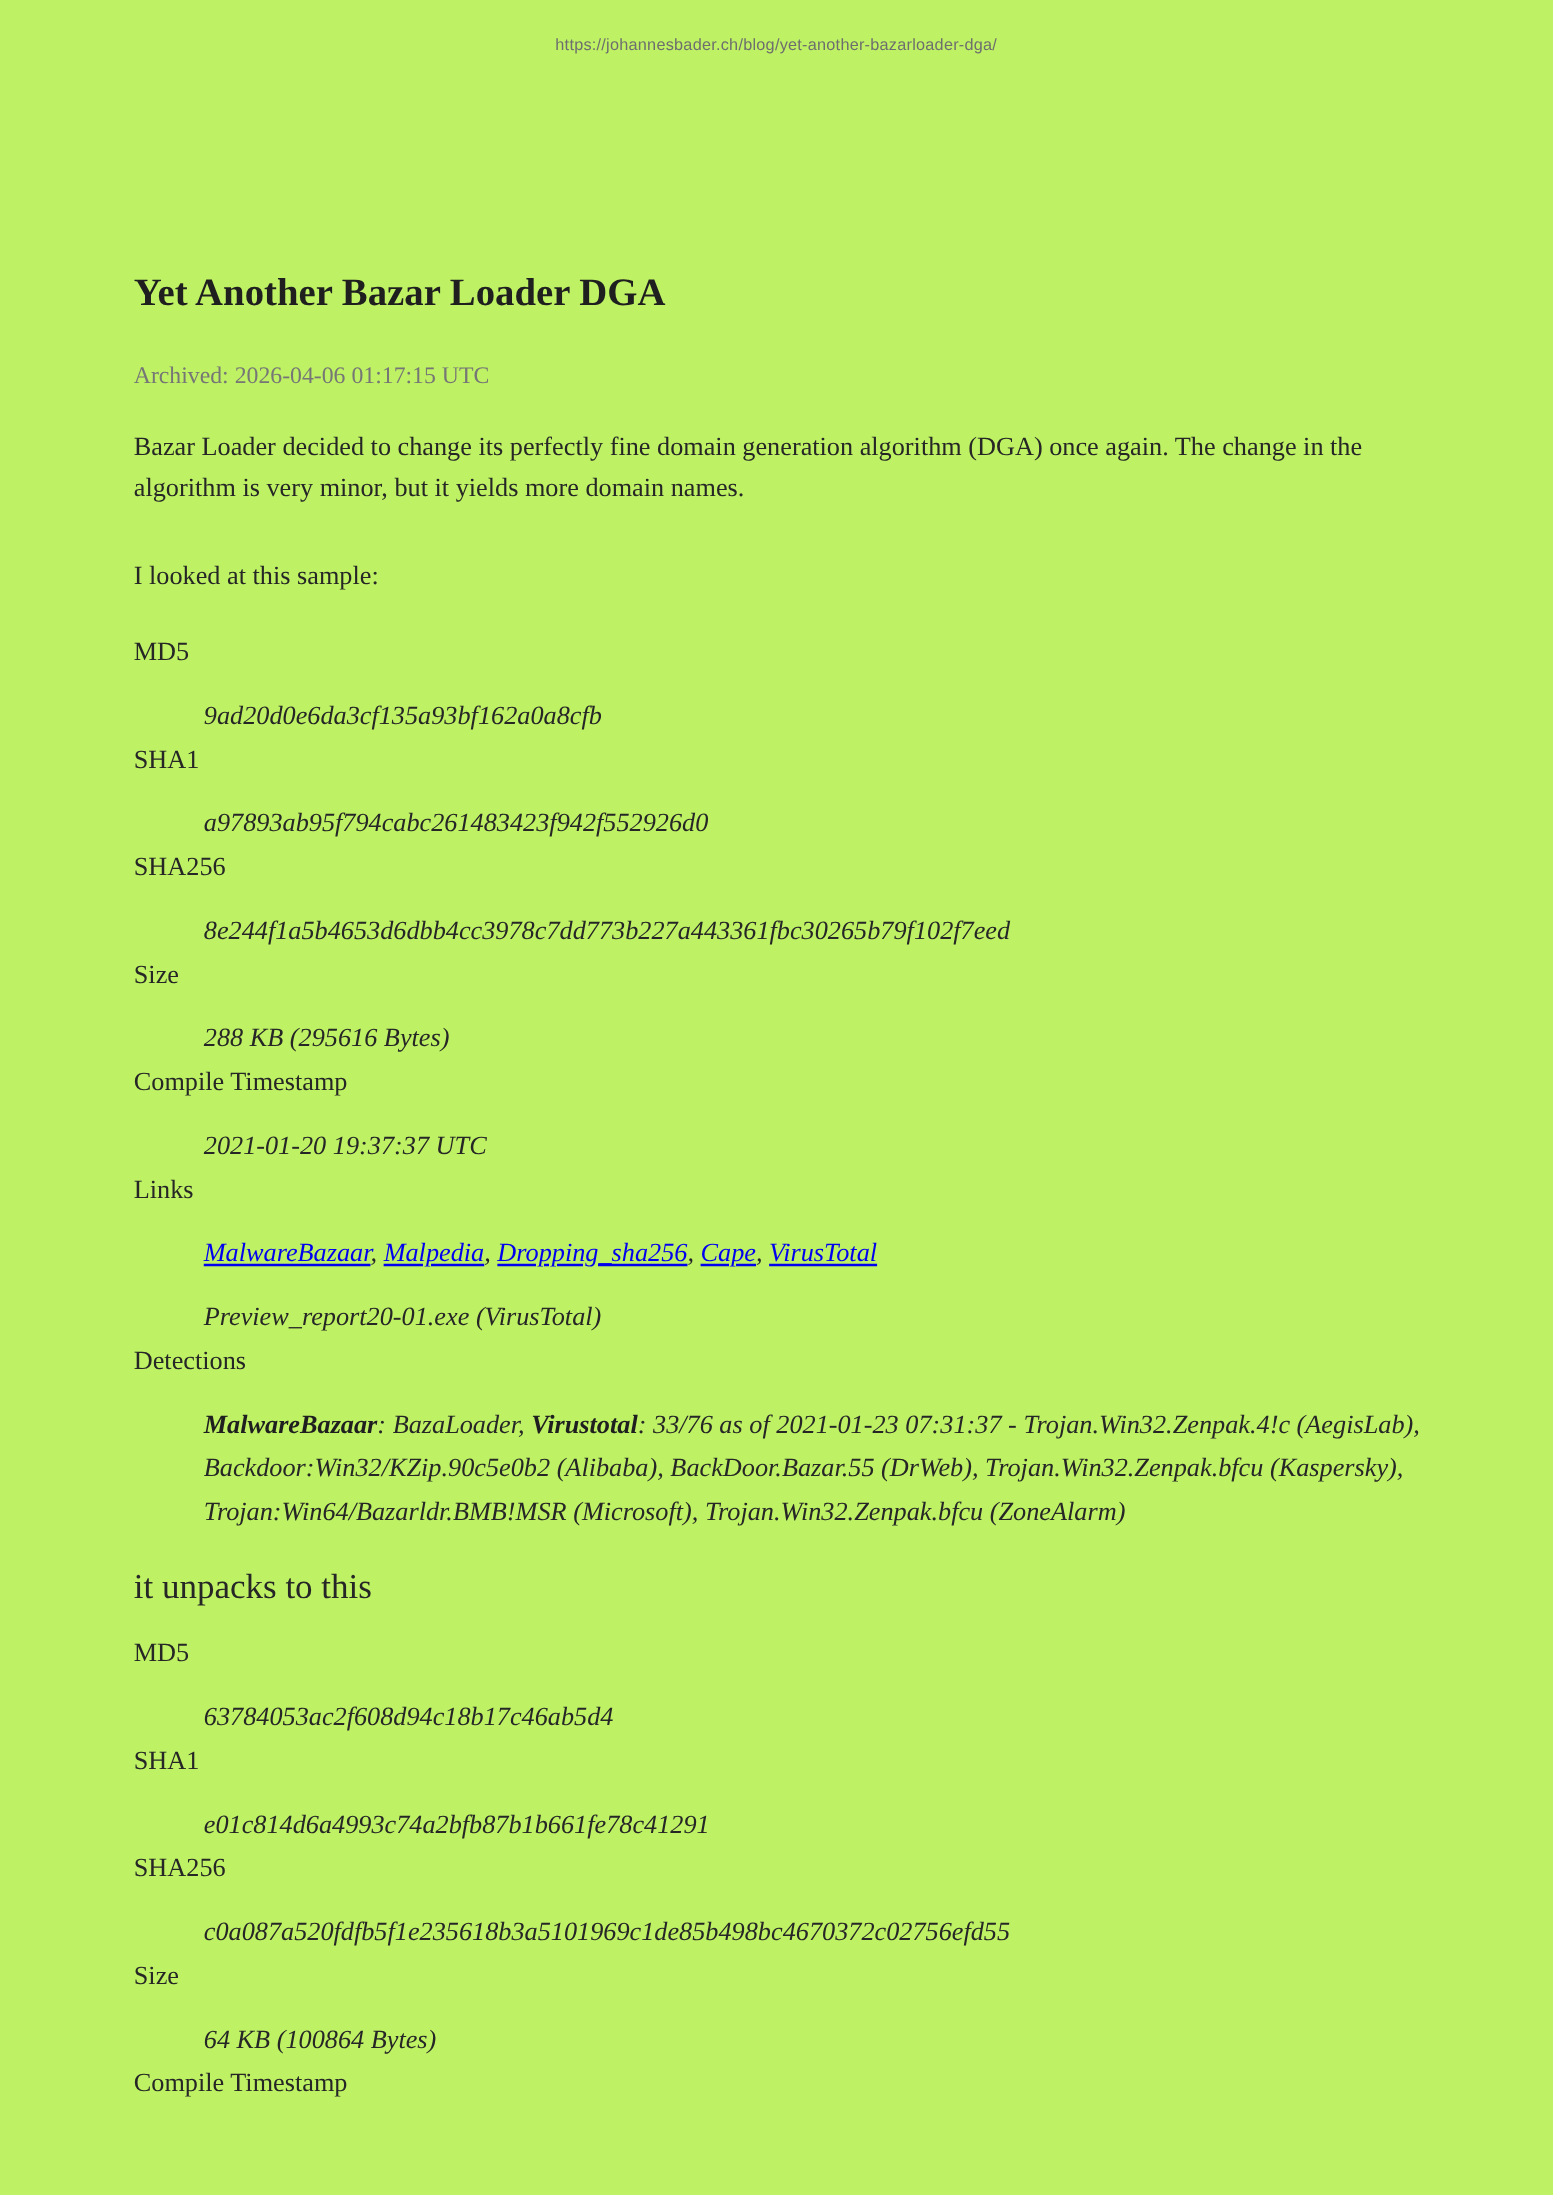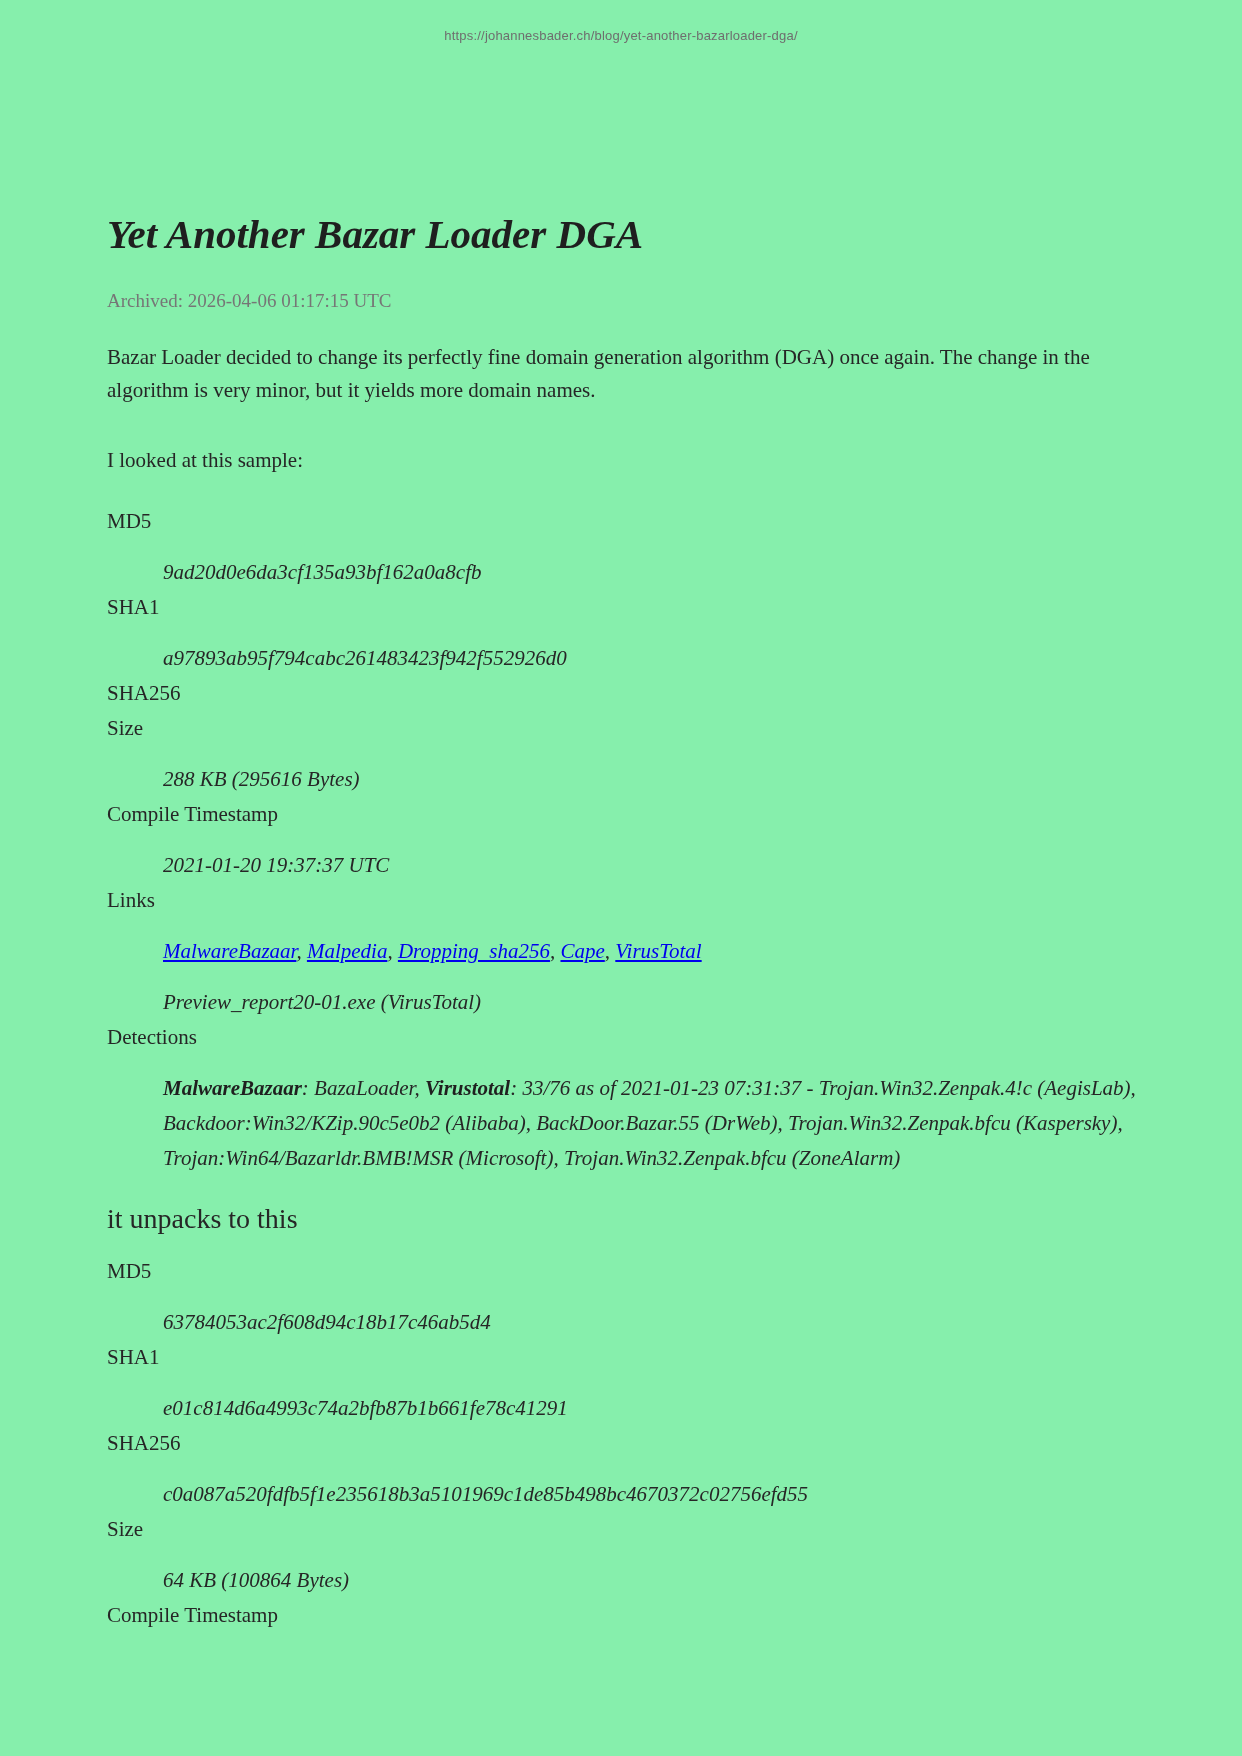--- a/index.html
+++ b/index.html
@@ -4,21 +4,21 @@
 <style>
   html, body {
     margin: 0;
     padding: 0;
     background: #ffffff;
   }
   .page {
     position: relative;
     width: 1242px;
     height: 1756px;
-    background: #86efac;
+    background: #bef264;
     font-family: "Liberation Serif", serif;
     color: #262626;
     overflow: hidden;
   }
   .print-header {
     position: absolute;
     top: 28px;
     left: 0;
     width: 100%;
     text-align: center;
@@ -28,25 +28,24 @@
     letter-spacing: 0.2px;
   }
   .content {
     position: absolute;
     left: 107px;
     top: 0;
     width: 1030px;
   }
   h1.post-title {
     margin: 215px 0 0 0;
-    font-size: 41px;
+    font-size: 31px;
     line-height: 38px;
     font-weight: bold;
     color: #1f1f1f;
-    font-style: italic;
   }
   p.archived {
     margin: 36px 0 0 0;
     font-size: 19px;
     line-height: 24px;
     color: #767676;
   }
   p.body-text {
     margin: 28px 0 0 0;
     font-size: 21px;
@@ -124,20 +123,21 @@
     <p class="sample-intro">I looked at this sample:</p>
 
     <dl class="hash-list">
       <dt>MD5</dt>
       <dd>9ad20d0e6da3cf135a93bf162a0a8cfb</dd>
 
       <dt>SHA1</dt>
       <dd>a97893ab95f794cabc261483423f942f552926d0</dd>
 
       <dt>SHA256</dt>
+      <dd>8e244f1a5b4653d6dbb4cc3978c7dd773b227a443361fbc30265b79f102f7eed</dd>
 
       <dt>Size</dt>
       <dd>288 KB (295616 Bytes)</dd>
 
       <dt>Compile Timestamp</dt>
       <dd>2021-01-20 19:37:37 UTC</dd>
 
       <dt>Links</dt>
       <dd><a class="doc-link">MalwareBazaar</a><span>,</span>
         <a class="doc-link">Malpedia</a><span>,</span>

